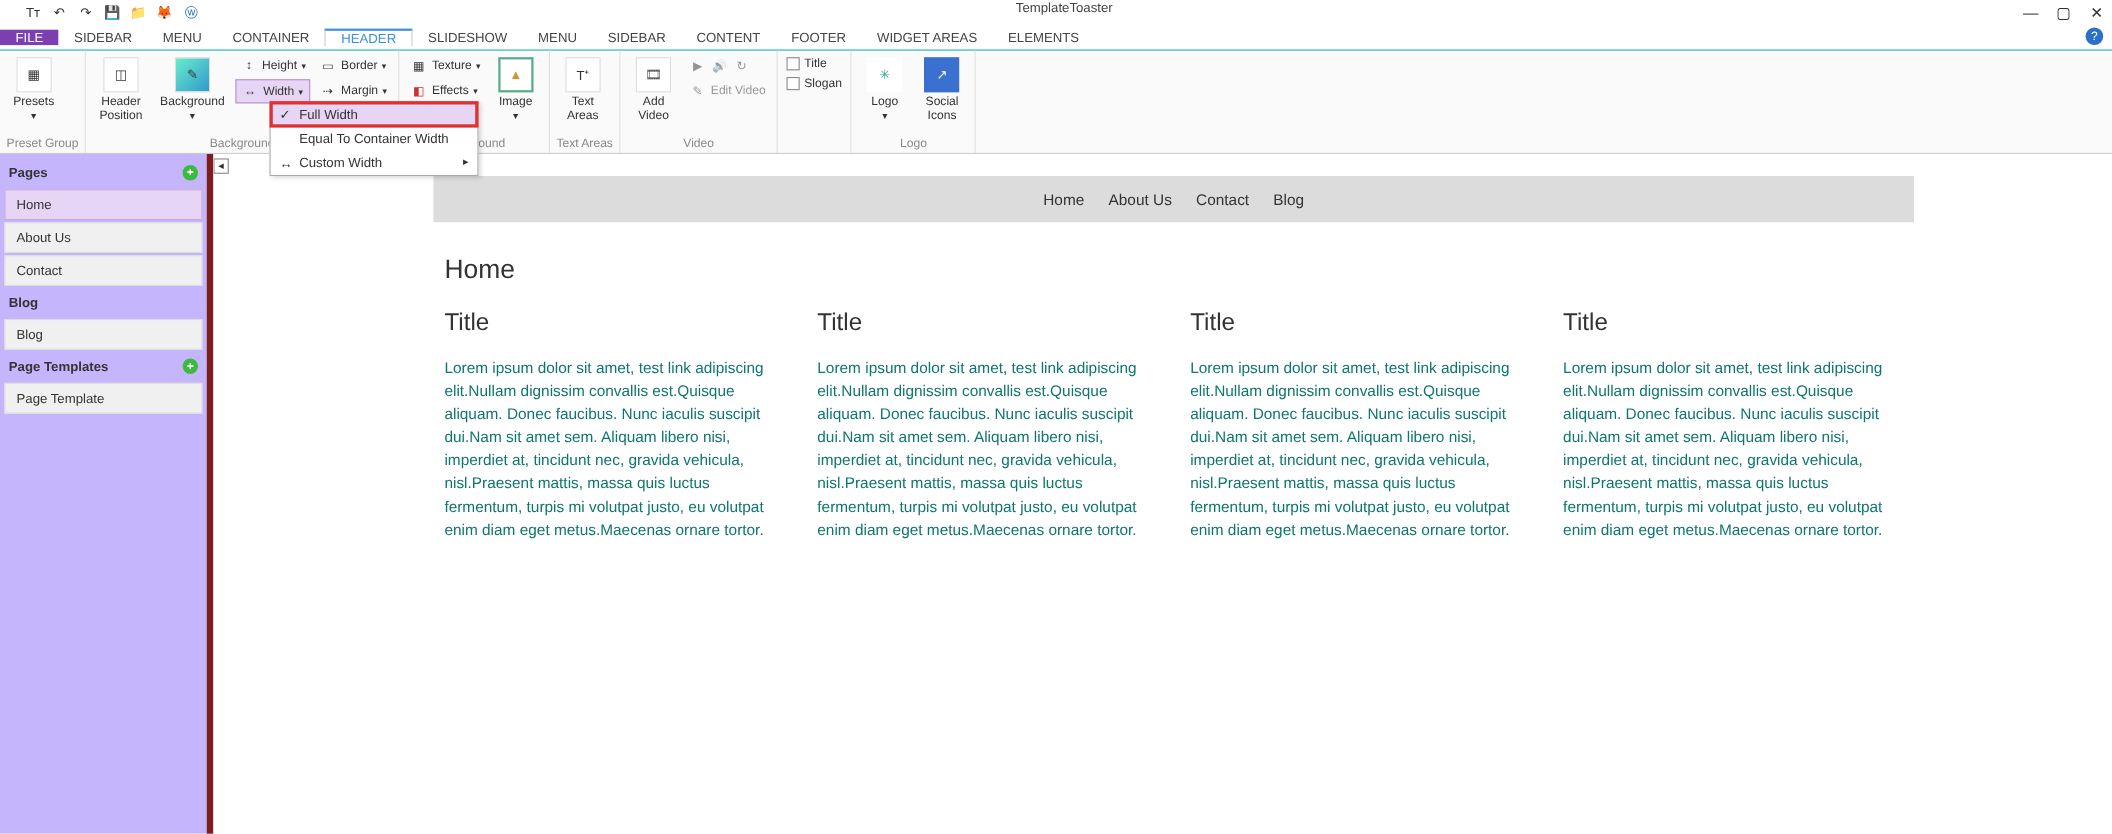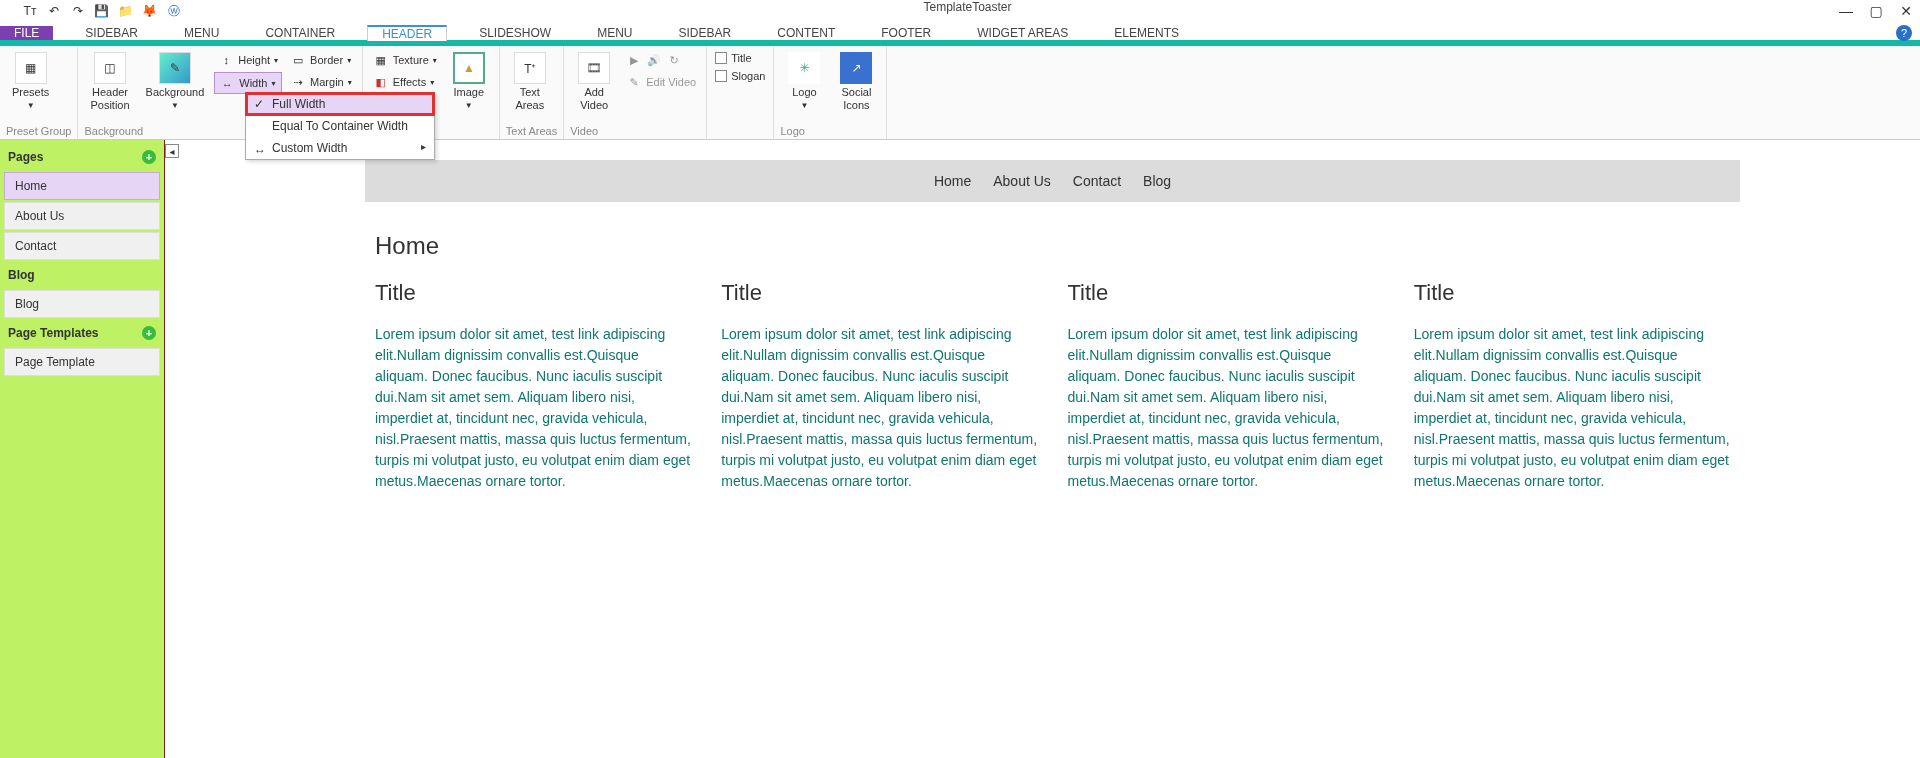--- a/index.html
+++ b/index.html
@@ -4,48 +4,48 @@
 <style>
 * { box-sizing: border-box; margin: 0; padding: 0; font-family: "Segoe UI", Arial, sans-serif; }
 body { background: #fff; font-size: 12px; color: #333; overflow: hidden; width: 1920px; height: 758px; }
 .titlebar { height: 22px; display: flex; align-items: flex-start; position: relative; margin-left: 15px; }
 .qat { display: flex; gap: 6px; padding: 2px 6px; align-items: center; }
 .qat-btn { width: 18px; height: 18px; display: flex; align-items: center; justify-content: center; cursor: pointer; }
 .app-title { position: absolute; left: 50%; transform: translateX(-50%); font-size: 12px; color: #444; }
 .win-controls { position: absolute; right: 4px; top: 0; display: flex; gap: 10px; align-items: center; height: 22px; }
 .win-btn { width: 20px; height: 20px; display: flex; align-items: center; justify-content: center; cursor: pointer; font-size: 14px; }
 
-.menubar { height: 24px; display: flex; align-items: flex-end; border-bottom: 6px solid #14b8a6; position: relative; gap: 18px; }
+.menubar { height: 24px; display: flex; align-items: center; border-bottom: 1px solid #14b8a6; position: relative; }
 .file-tab { background: #7b3fb0; color: #fff; padding: 0 14px; display: flex; align-items: center; font-size: 12px; cursor: pointer; }
 .menu-tab { padding: 0 14px; display: flex; align-items: center; font-size: 12px; color: #444; cursor: pointer; }
 .menu-tab.active { background: #fff; border-left: 1px solid #ccc; border-right: 1px solid #ccc; color: #3a90d9; margin-bottom: -1px; border-top: 2px solid #3a90d9; }
 .help-icon { position: absolute; right: 8px; top: 3px; width: 16px; height: 16px; background: #2a70c8; color: #fff; border-radius: 50%; display: flex; align-items: center; justify-content: center; font-size: 11px; cursor: pointer; }
 
 .ribbon { height: 94px; border-bottom: 1px solid #ccc; display: flex; background: #fafafa; }
 .ribbon-group { display: flex; flex-direction: column; border-right: 1px solid #e0e0e0; padding: 4px 6px 2px; position: relative; }
-.ribbon-group-label { font-size: 11px; color: #888; margin-top: auto; padding-top: 2px; }
+.ribbon-group-label { font-size: 11px; color: #888; text-align: center; margin-top: auto; padding-top: 2px; }
 .ribbon-items { display: flex; gap: 4px; flex: 1; }
 .ribbon-big-btn { display: flex; flex-direction: column; align-items: center; gap: 2px; padding: 2px 6px; cursor: pointer; min-width: 48px; }
 .ribbon-big-icon { width: 32px; height: 32px; display: flex; align-items: center; justify-content: center; border: 1px solid #ddd; background: #fff; }
 .ribbon-big-label { font-size: 11px; text-align: center; line-height: 1.2; }
 .ribbon-small-list { display: flex; flex-direction: column; gap: 2px; }
 .ribbon-small-btn { display: flex; align-items: center; gap: 4px; padding: 2px 4px; cursor: pointer; font-size: 11px; white-space: nowrap; }
 .small-icon { width: 16px; height: 16px; display: flex; align-items: center; justify-content: center; }
 .chk-row { display: flex; align-items: center; gap: 4px; font-size: 11px; padding: 2px; }
 .chk { width: 12px; height: 12px; border: 1px solid #888; background: #fff; }
 
 .dropdown-menu { position: absolute; top: 92px; left: 245px; width: 190px; background: #fff; border: 1px solid #aaa; box-shadow: 2px 2px 4px rgba(0,0,0,0.15); z-index: 100; }
 .dropdown-item { padding: 4px 8px 4px 26px; font-size: 12px; cursor: pointer; position: relative; }
 .dropdown-item.selected { background: #e6d5f5; }
 .dropdown-item.highlighted { outline: 3px solid #e03030; outline-offset: -2px; }
 .dropdown-item.has-sub::after { content: "▸"; position: absolute; right: 8px; font-size: 10px; }
 .dropdown-item .check { position: absolute; left: 8px; }
 
 .workspace { display: flex; height: calc(758px - 22px - 24px - 94px); }
-.sidebar { width: 165px; border-right: 1px solid #7f1d1d; background: #bef264; overflow-y: auto; padding: 4px; }
+.sidebar { width: 194px; border-right: 6px solid #7f1d1d; background: #c4b5fd; overflow-y: auto; padding: 4px; }
 .side-section-header { display: flex; align-items: center; justify-content: space-between; padding: 6px 4px; font-weight: bold; font-size: 12px; }
 .add-circle { width: 14px; height: 14px; border-radius: 50%; background: #3bbb3b; color: #fff; display: flex; align-items: center; justify-content: center; font-size: 11px; cursor: pointer; }
 .side-item { padding: 6px 10px; margin: 2px 0; background: #f0f0f0; border: 1px solid #ddd; cursor: pointer; font-size: 12px; }
 .side-item.active { background: #e6d5f5; border-color: #c9a8e0; }
 .collapse-handle { width: 14px; height: 14px; border: 1px solid #888; background: #fff; display: flex; align-items: center; justify-content: center; font-size: 10px; cursor: pointer; margin-left: auto; }
 
 .canvas-wrap { flex: 1; position: relative; overflow: auto; background: #fff; }
 .canvas-wrap::-webkit-scrollbar { width: 16px; }
 .canvas-wrap::-webkit-scrollbar-track { background: #f0f0f0; }
 .canvas-wrap::-webkit-scrollbar-thumb { background: #c0c0c0; }

